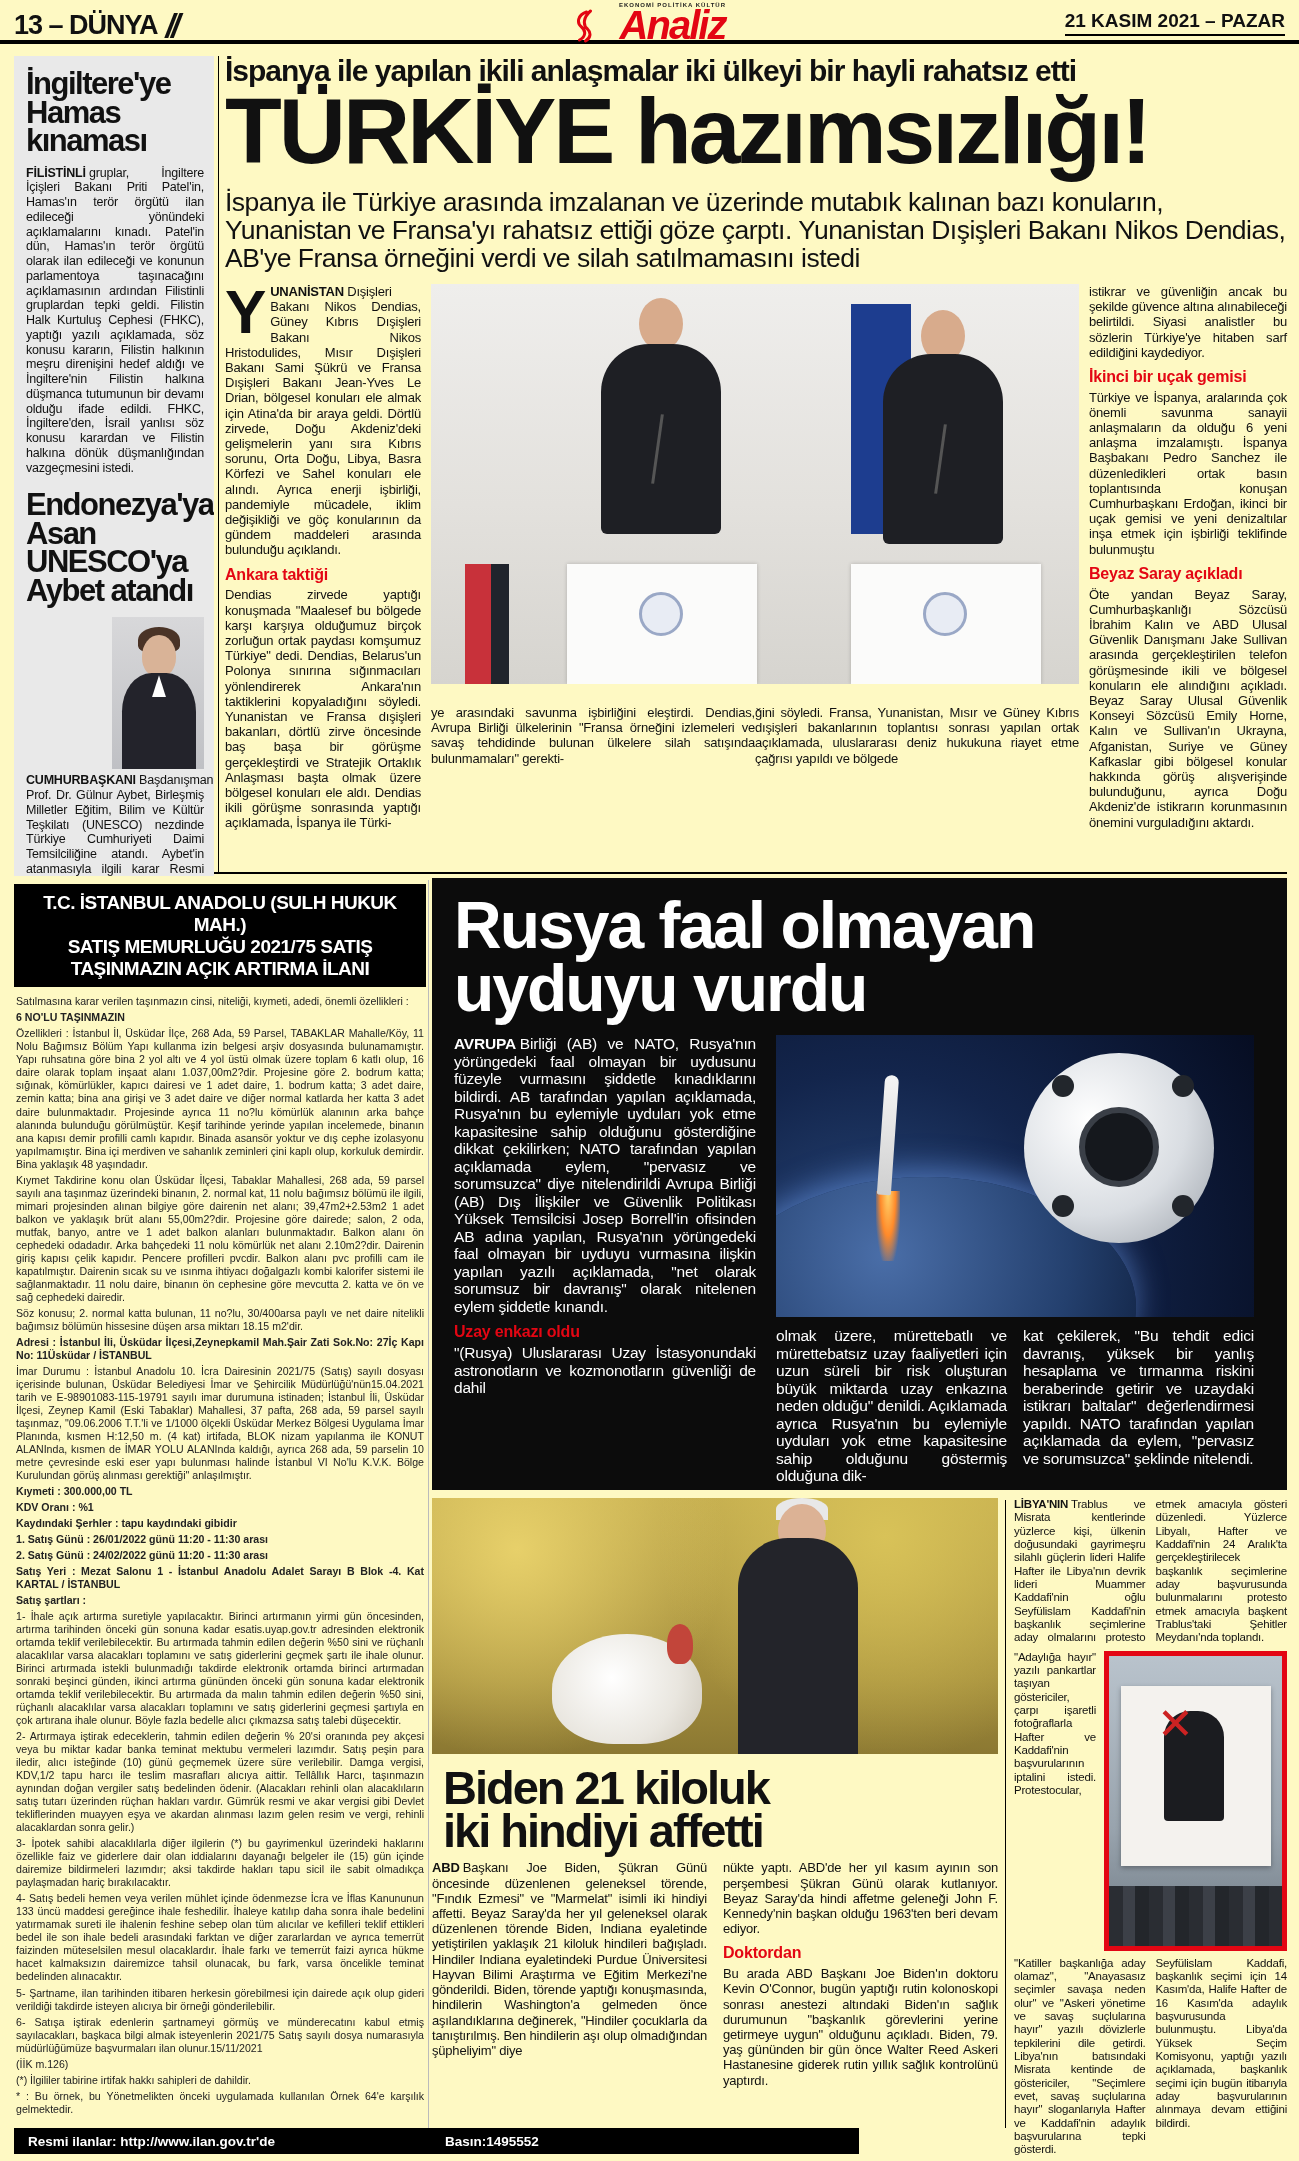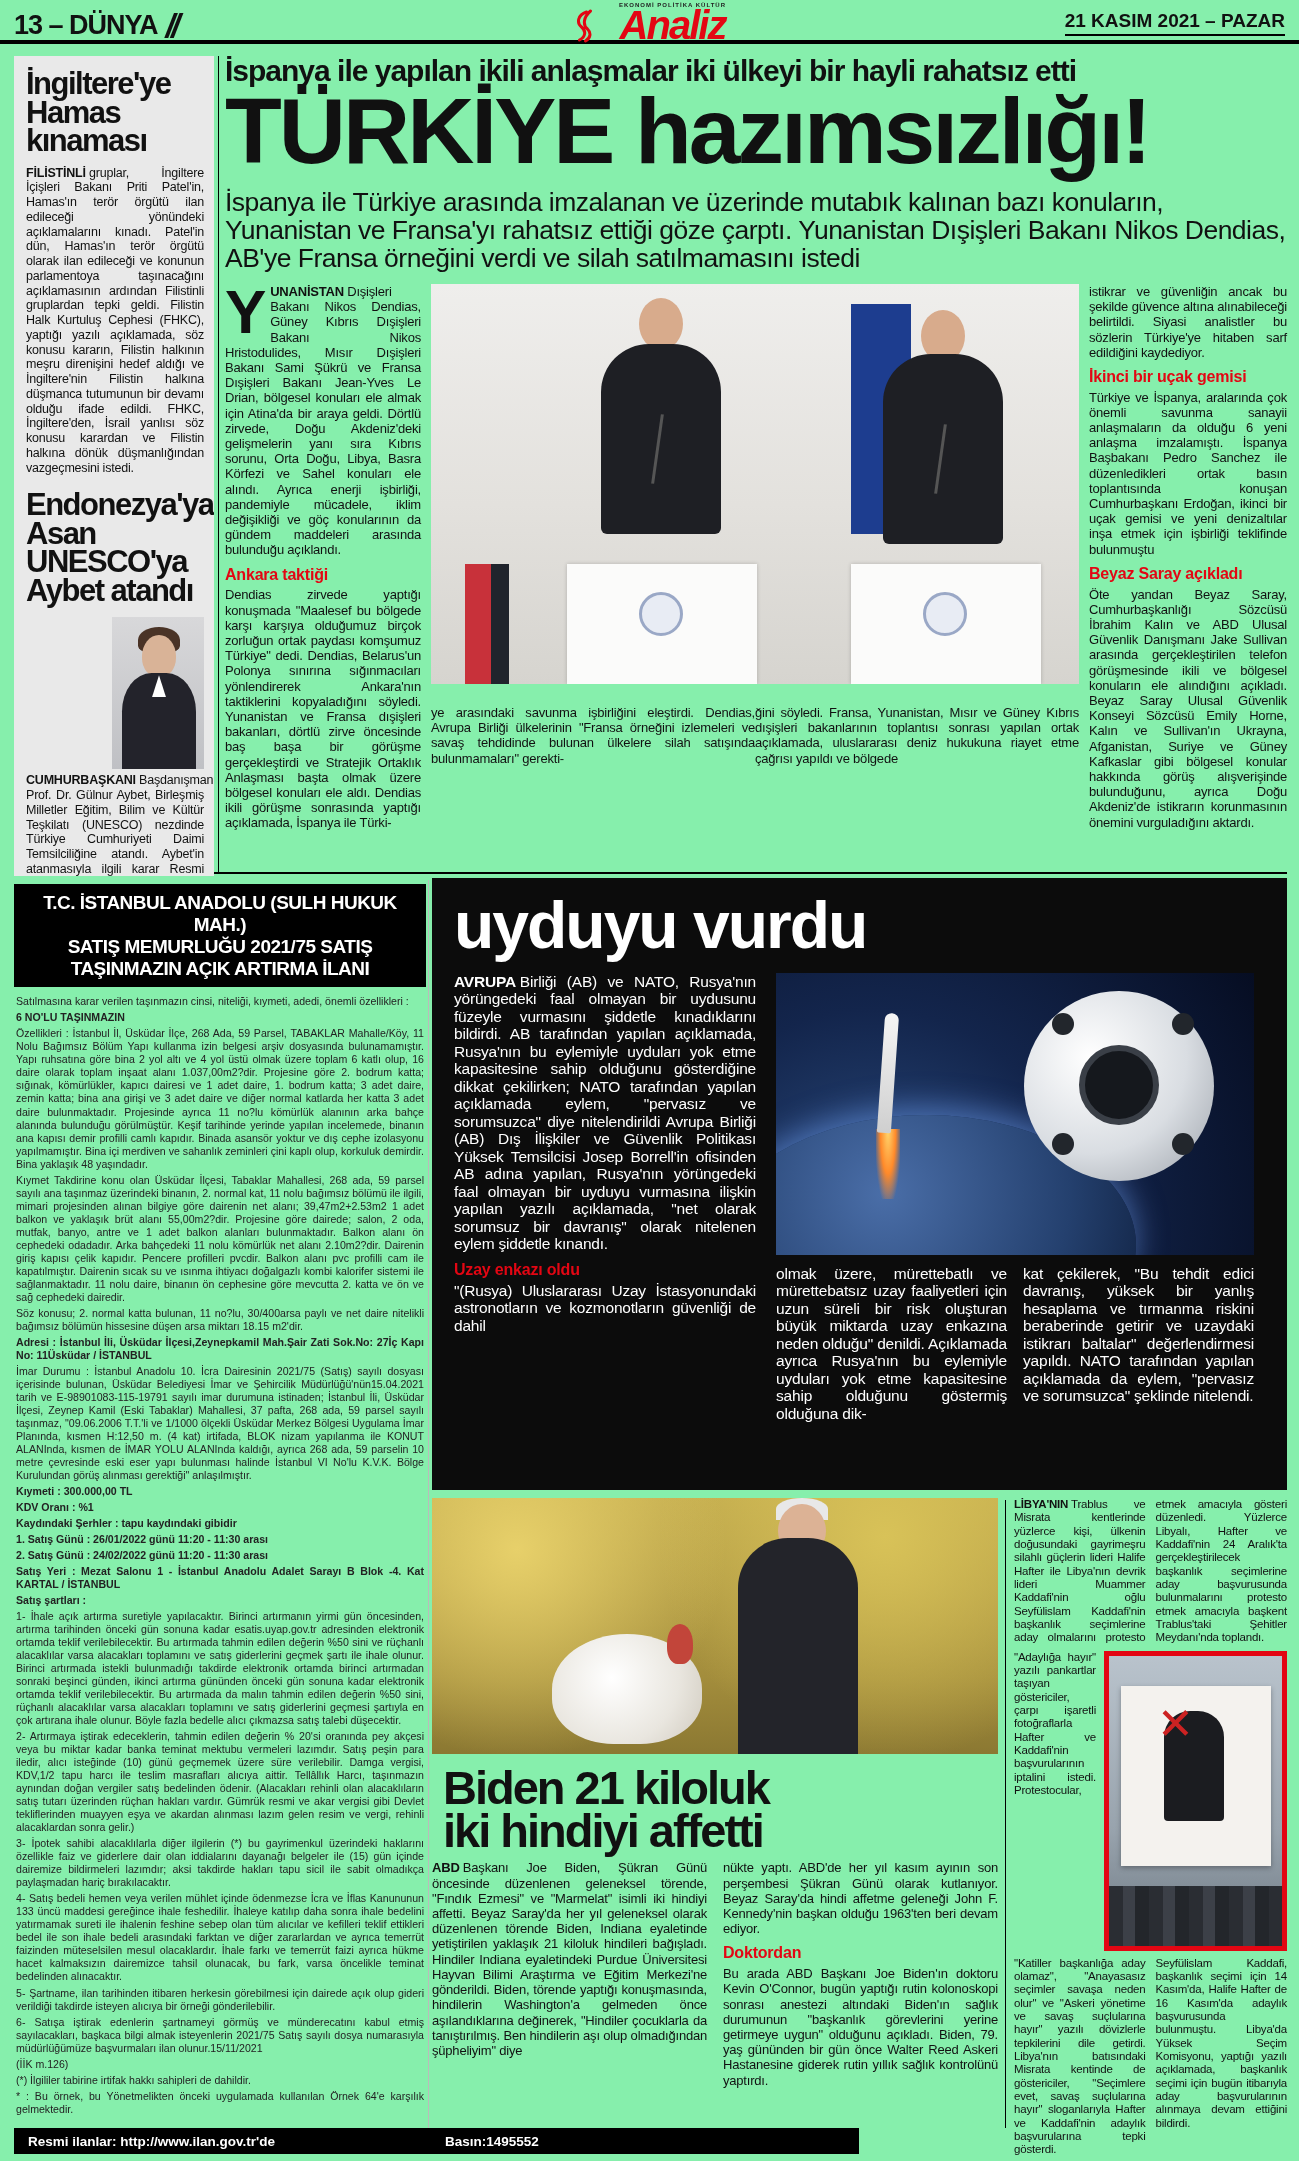--- a/index.html
+++ b/index.html
@@ -1,17 +1,17 @@
 <!DOCTYPE html>
 <html lang="tr"><head>
 <meta charset="utf-8">
 <style>
   * { margin:0; padding:0; box-sizing:border-box; }
   body { background:#777; font-family:"Liberation Sans","DejaVu Sans",sans-serif; }
-  .page { position:relative; width:1299px; height:2161px; background:#86efac; margin:0 auto; overflow:hidden; color:#111; }
+  .page { position:relative; width:1299px; height:2161px; background:#fef9c3; margin:0 auto; overflow:hidden; color:#111; }
 
   
   .masthead { position:absolute; left:0; top:0; width:100%; height:44px; border-bottom:4px solid #000; display:flex; align-items:center; }
   .section-label { position:absolute; left:14px; top:6px; font-size:27px; font-weight:700; letter-spacing:-1px; display:flex; align-items:center; gap:8px; }
   .slashes { font-size:34px; font-weight:800; font-style:italic; letter-spacing:-4px; }
   .logo-wrap { position:absolute; left:50%; top:2px; transform:translateX(-50%); text-align:center; display:flex; align-items:flex-end; gap:20px; }
   .logo-tagline { display:block; font-size:6px; letter-spacing:1px; color:#222; font-weight:700; text-align:center; }
   .logo-name { font-size:40px; line-height:0.85; font-weight:800; color:#e30613; letter-spacing:-2px; font-style:italic; }
   .date-label { position:absolute; right:14px; top:10px; font-size:19px; font-weight:700; border-bottom:2px solid #000; padding-bottom:2px; letter-spacing:0; }
 
@@ -244,20 +244,21 @@
       <p>4- Satış bedeli hemen veya verilen mühlet içinde ödenmezse İcra ve İflas Kanununun 133 üncü maddesi gereğince ihale feshedilir. İhaleye katılıp daha sonra ihale bedelini yatırmamak sureti ile ihalenin feshine sebep olan tüm alıcılar ve kefilleri teklif ettikleri bedel ile son ihale bedeli arasındaki farktan ve diğer zararlardan ve ayrıca temerrüt faizinden müteselsilen mesul olacaklardır. İhale farkı ve temerrüt faizi ayrıca hükme hacet kalmaksızın dairemizce tahsil olunacak, bu fark, varsa öncelikle teminat bedelinden alınacaktır.</p>
       <p>5- Şartname, ilan tarihinden itibaren herkesin görebilmesi için dairede açık olup gideri verildiği takdirde isteyen alıcıya bir örneği gönderilebilir.</p>
       <p>6- Satışa iştirak edenlerin şartnameyi görmüş ve münderecatını kabul etmiş sayılacakları, başkaca bilgi almak isteyenlerin 2021/75 Satış sayılı dosya numarasıyla müdürlüğümüze başvurmaları ilan olunur.15/11/2021</p>
       <p>(İİK m.126)</p>
       <p>(*) İlgililer tabirine irtifak hakkı sahipleri de dahildir.</p>
       <p>* : Bu örnek, bu Yönetmelikten önceki uygulamada kullanılan Örnek 64'e karşılık gelmektedir.</p>
     </div>
   </div>
 
   <div class="russia">
+    <div class="rh">Rusya faal olmayan</div>
     <div class="rh">uyduyu vurdu</div>
     <div class="russia-cols">
       <div class="rcol1">
         <p><span class="lw">AVRUPA</span><span>Birliği (AB) ve NATO, Rusya'nın yörüngedeki faal olmayan bir uydusunu füzeyle vurmasını şiddetle kınadıklarını bildirdi. AB tarafından yapılan açıklamada, Rusya'nın bu eylemiyle uyduları yok etme kapasitesine sahip olduğunu gösterdiğine dikkat çekilirken; NATO tarafından yapılan açıklamada eylem, "pervasız ve sorumsuzca" diye nitelendirildi Avrupa Birliği (AB) Dış İlişkiler ve Güvenlik Politikası Yüksek Temsilcisi Josep Borrell'in ofisinden AB adına yapılan, Rusya'nın yörüngedeki faal olmayan bir uyduyu vurmasına ilişkin yapılan yazılı açıklamada, "net olarak sorumsuz bir davranış" olarak nitelenen eylem şiddetle kınandı.</span></p>
         <div class="redsub">Uzay enkazı oldu</div>
         <p>"(Rusya) Uluslararası Uzay İstasyonundaki astronotların ve kozmonotların güvenliği de dahil</p>
       </div>
       <div class="rright">
         <div class="fig-sat">
           <div class="earth"></div>

